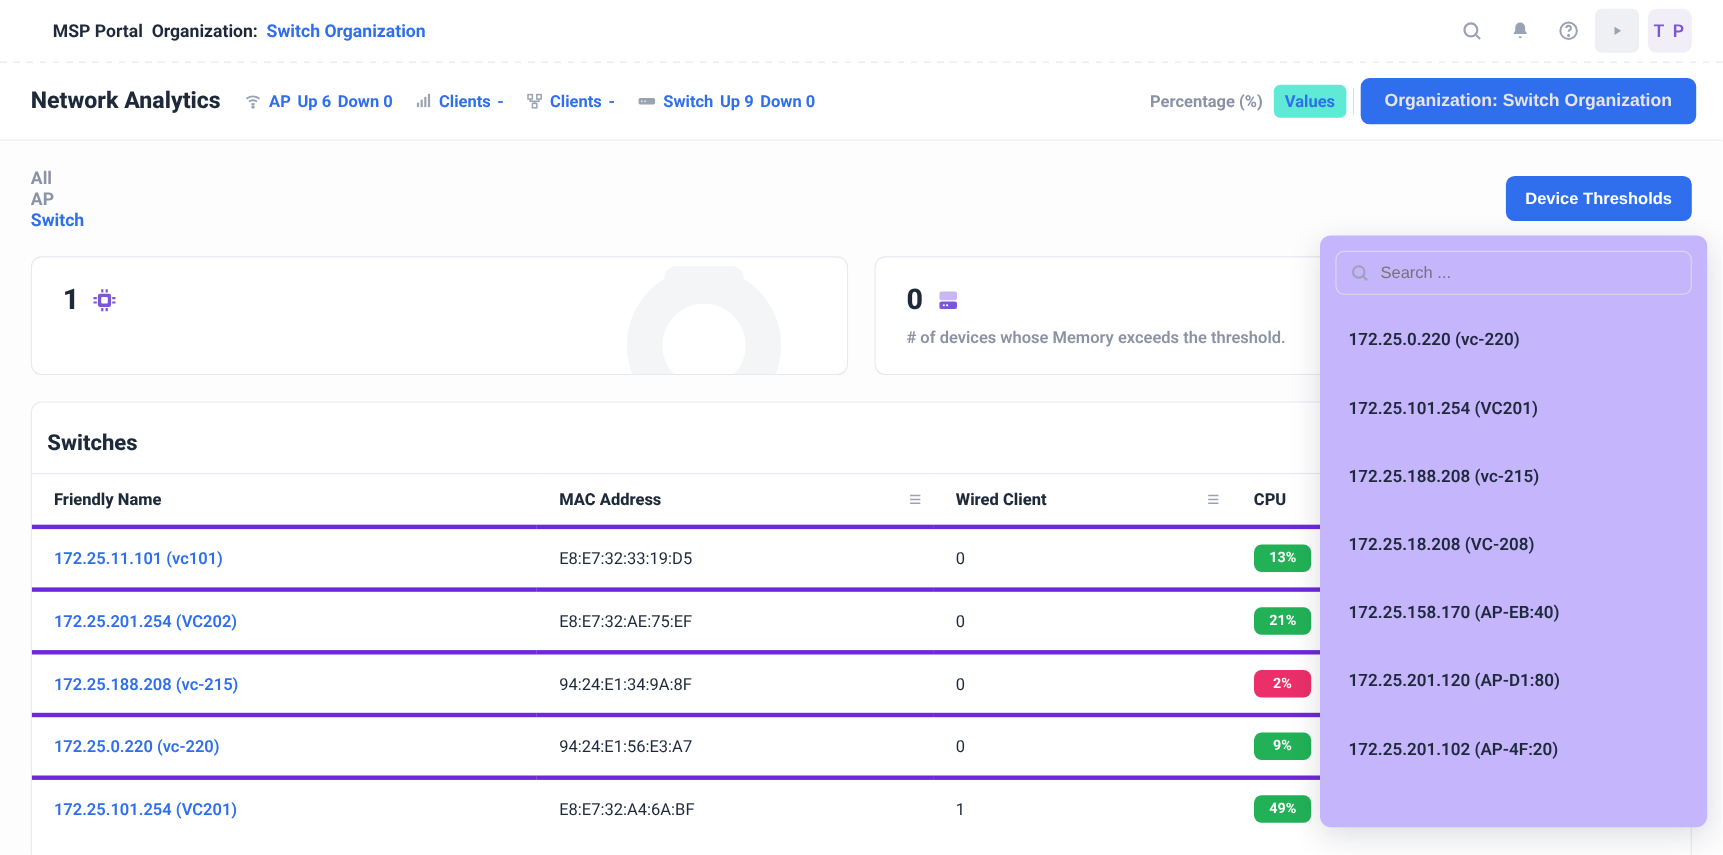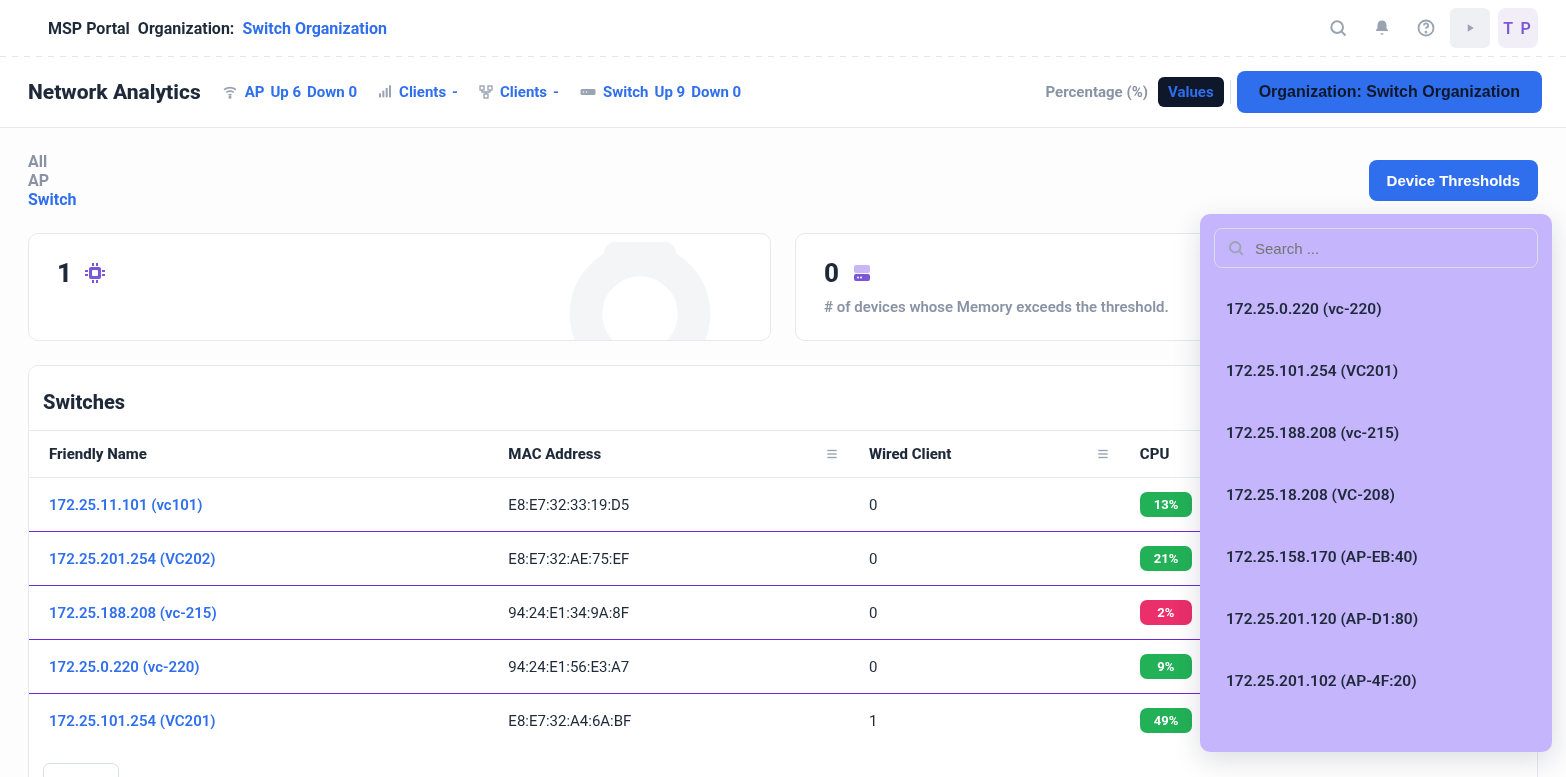--- a/index.html
+++ b/index.html
@@ -93,28 +93,28 @@
     align-items: center;
   }
   .view-toggle .opt {
     font-weight: 700;
     font-size: 15px;
     padding: 6px 10px;
     border-radius: 6px;
     cursor: pointer;
   }
   .view-toggle .opt.inactive { color: #8a93a5; }
-  .view-toggle .opt.active { color: #2f6fed; background: #0f172a; }
+  .view-toggle .opt.active { color: #2f6fed; background: #5eead4; }
   .view-toggle .vsep {
     width: 1px; height: 24px; background: #d8dde7;
     margin: 0 6px 0 6px;
   }
   .org-switch-btn {
     background: #2f6fed;
-    color: #0f172a;
+    color: #e5e5e5;
     font-weight: 700;
     font-size: 16px;
     padding: 12px 22px;
     border: none;
     border-radius: 8px;
     cursor: pointer;
   }
 
   
   .content {
@@ -207,21 +207,21 @@
     padding: 4px 24px 16px 14px;
   }
   table.switches {
     width: 100%;
     border-collapse: collapse;
   }
   table.switches th, table.switches td {
     text-align: left;
     padding: 14px 20px;
     font-size: 15px;
-    border-top: 1px solid #6d28d9;
+    border-top: 4px solid #6d28d9;
   }
   table.switches thead th {
     font-weight: 800;
     color: #1e2a3a;
     border-top: 1px solid #e6e9f0;
     border-bottom: 1px solid #e6e9f0;
     position: relative;
   }
   th .col-menu-icon {
     position: absolute;

